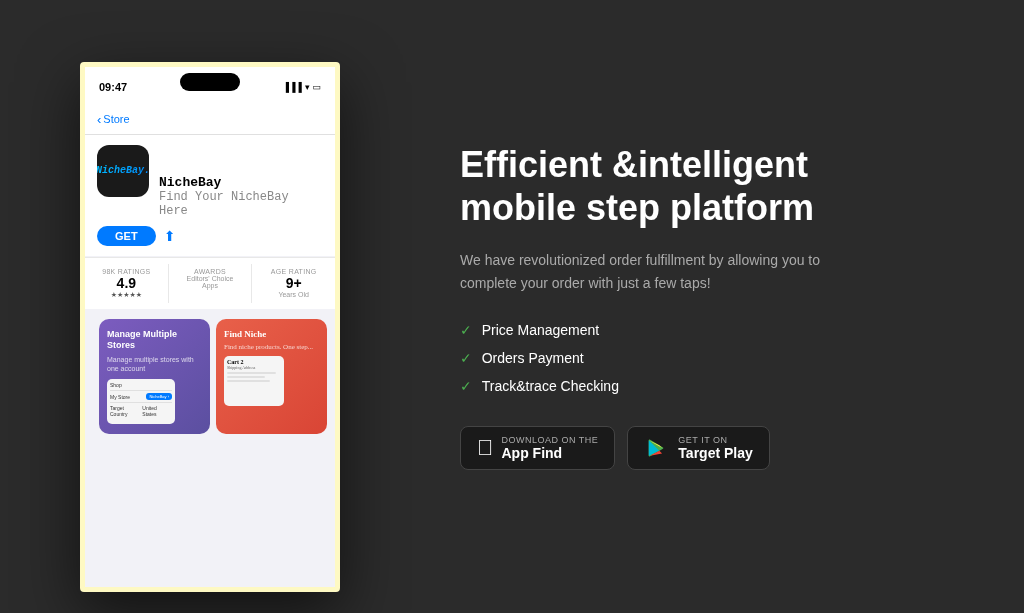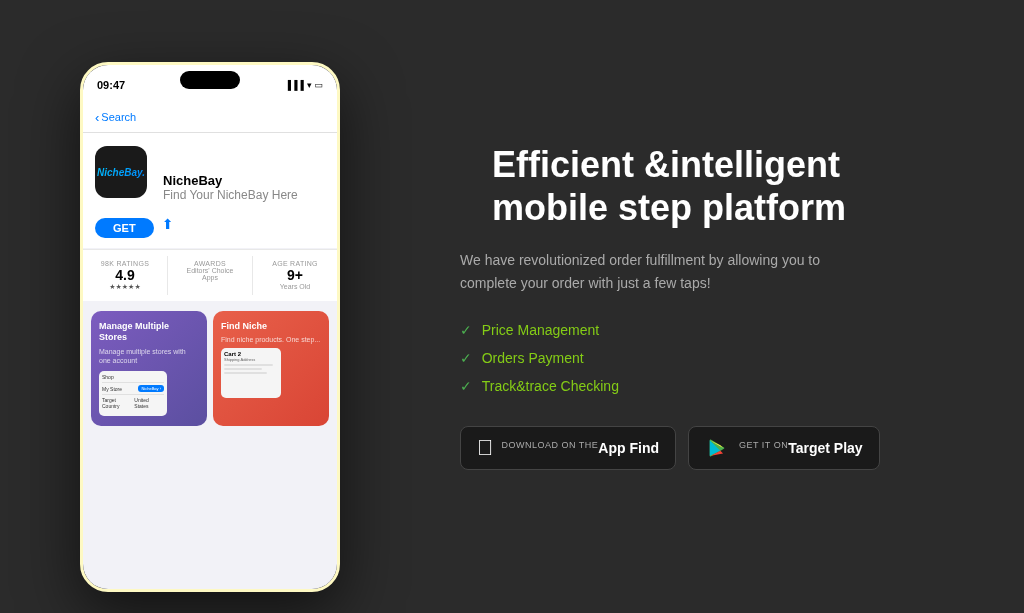--- a/index.html
+++ b/index.html
@@ -23,22 +23,22 @@
       align-items: center;
       justify-content: center;
       flex-shrink: 0;
     }
 
     
     .phone-frame {
       width: 260px;
       height: 530px;
       background: #1a1a2e;
-      border-radius: 28px;
-      border: 3px solid #fef9c3;
+      border-radius: 4px;
+      border: 5px solid #fef9c3;
       position: relative;
       overflow: hidden;
       box-shadow: 0 20px 60px rgba(0,0,0,0.6);
       margin-top: 40px;
     }
 
     
     .phone-top-bar {
       background: #fff;
       height: 40px;
@@ -99,23 +99,23 @@
 
     
     .app-info-section {
       background: #fff;
       padding: 10px 12px;
       display: flex;
       flex-direction: column;
     }
     .app-header-row {
       display: flex;
-      align-items: center;
-      gap: 16px;
+      gap: 10px;
       margin-bottom: 8px;
+      font-family: Liberation Mono, monospace;
     }
     .app-icon {
       width: 52px;
       height: 52px;
       background: #1a1a1a;
       border-radius: 12px;
       display: flex;
       align-items: center;
       justify-content: center;
       flex-shrink: 0;
@@ -149,21 +149,20 @@
       gap: 8px;
     }
     .get-btn {
       background: #007aff;
       color: #fff;
       font-size: 11px;
       font-weight: 700;
       padding: 4px 18px;
       border-radius: 14px;
       display: inline-block;
-      margin-top: 8px;
     }
     .share-icon {
       color: #007aff;
       font-size: 14px;
     }
 
     
     .ratings-row {
       background: #fff;
       display: flex;
@@ -208,23 +207,25 @@
     .feature-card {
       border-radius: 10px;
       padding: 10px 8px;
       flex: 1;
       min-height: 90px;
       position: relative;
       overflow: hidden;
     }
     .feature-card.purple {
       background: linear-gradient(135deg, #7c5cbf, #5b4fa0);
+      margin-left: 6px;
     }
     .feature-card.coral {
       background: linear-gradient(135deg, #e8604a, #d94535);
+      font-family: Liberation Serif, serif;
     }
     .feature-card-title {
       font-size: 9px;
       font-weight: 700;
       color: #fff;
       line-height: 1.3;
       margin-bottom: 3px;
     }
     .feature-card-subtitle {
       font-size: 7px;
@@ -292,21 +293,20 @@
       flex-direction: column;
       justify-content: center;
     }
 
     .main-headline {
       font-size: 36px;
       font-weight: 800;
       color: #ffffff;
       line-height: 1.2;
       margin-bottom: 20px;
-      margin-left: 32px;
     }
 
     .sub-description {
       font-size: 14px;
       color: #aaaaaa;
       line-height: 1.6;
       max-width: 380px;
       margin-bottom: 28px;
     }
 
@@ -322,21 +322,21 @@
       align-items: center;
       gap: 10px;
     }
     .check-icon {
       color: #4caf50;
       font-size: 14px;
       flex-shrink: 0;
     }
     .feature-text {
       font-size: 14px;
-      color: #84cc16;
+      color: #ffffff;
     }
 
     
     .store-badges {
       display: flex;
       gap: 12px;
       align-items: center;
     }
 
     .badge {
@@ -352,20 +352,21 @@
     }
 
     .badge-icon {
       font-size: 22px;
       color: #fff;
       flex-shrink: 0;
     }
 
     .badge-text-block {
       display: flex;
+      flex-direction: column;
     }
     .badge-small-text {
       font-size: 9px;
       color: #aaa;
       text-transform: uppercase;
       letter-spacing: 0.5px;
     }
     .badge-big-text {
       font-size: 14px;
       font-weight: 700;
@@ -395,21 +396,21 @@
         <span>▾</span>
         <span>▭</span>
       </div>
     </div>
 
     <div class="phone-screen">
 
       <div class="app-store-nav">
         <div class="back-link">
           <span class="chevron-left">‹</span>
-          <span>Search</span>
+          <span>Store</span>
         </div>
       </div>
 
       <div class="app-info-section">
         <div class="app-header-row">
           <div class="app-icon">
             <span class="app-icon-inner">NicheBay.</span>
           </div>
           <div class="app-title-block">
             <div class="app-name">NicheBay</div>

